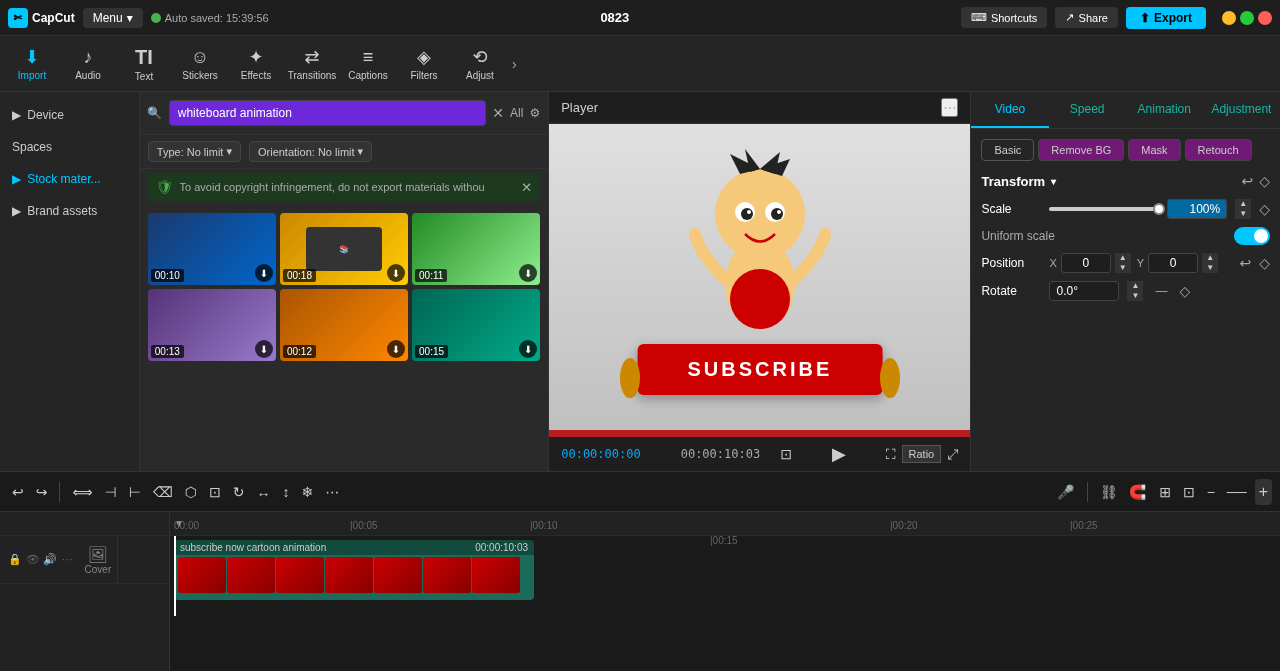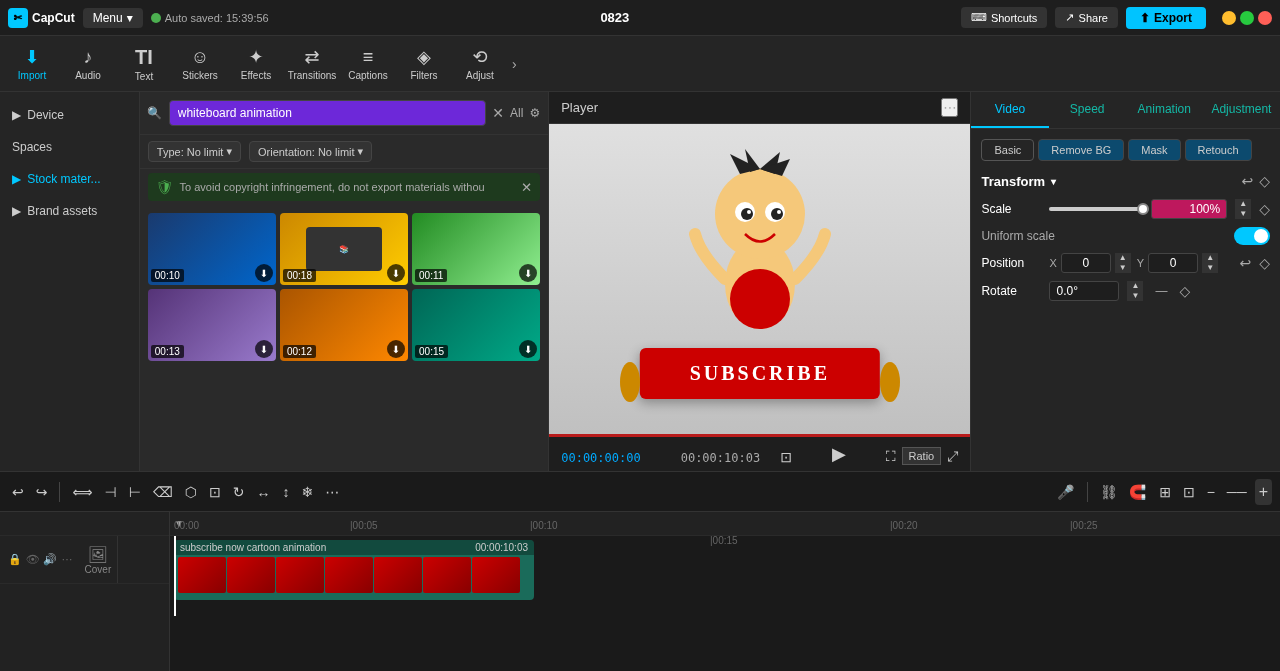--- a/index.html
+++ b/index.html
@@ -54,45 +54,45 @@
     .video-thumb-bg { width: 100%; height: 100%; background: linear-gradient(135deg, #1a3a6e, #0066cc); }
     .video-thumb-bg3 { width: 100%; height: 100%; background: linear-gradient(135deg, #228b22, #90ee90); }
     .video-duration { position: absolute; bottom: 3px; left: 3px; background: rgba(0,0,0,0.7); padding: 1px 4px; border-radius: 2px; font-size: 10px; }
     .video-download { position: absolute; bottom: 3px; right: 3px; background: rgba(0,0,0,0.7); border-radius: 50%; width: 18px; height: 18px; display: flex; align-items: center; justify-content: center; font-size: 10px; }
 
     
     .player-area { flex: 1; background: #1e1e1e; display: flex; flex-direction: column; }
     .player-header { display: flex; align-items: center; padding: 6px 12px; border-bottom: 1px solid #333; }
     .player-title { font-size: 13px; color: #ccc; }
     .player-menu { margin-left: auto; color: #aaa; cursor: pointer; }
-    .player-canvas { flex: 1; background: #888; display: flex; align-items: flex-end; justify-content: center; overflow: hidden; position: relative; font-family: Liberation Serif, serif; }
-    .player-controls { display: flex; align-items: flex-end; gap: 20px; padding: 6px 12px; border-top: 3px solid #b91c1c; }
+    .player-canvas { flex: 1; background: #888; display: flex; align-items: flex-end; justify-content: center; overflow: hidden; position: relative; }
+    .player-controls { display: flex; align-items: center; gap: 20px; padding: 6px 12px; border-top: 7px solid #b91c1c; }
     .timecode { color: #00aaff; font-size: 12px; font-family: monospace; }
     .duration { color: #aaa; font-size: 12px; font-family: monospace; }
     .ctrl-btn { background: none; border: none; color: #ccc; cursor: pointer; font-size: 14px; }
     .ctrl-spacer { flex: 1; }
     .player-right-controls { display: flex; gap: 6px; align-items: center; }
     .ratio-btn { background: #333; border: 1px solid #555; color: #ccc; padding: 2px 6px; border-radius: 0; font-size: 11px; cursor: pointer; }
 
     
     .right-panel { width: 310px; background: #252525; border-left: 1px solid #333; display: flex; flex-direction: column; }
     .right-tabs { display: flex; border-bottom: 1px solid #333; }
     .right-tab { flex: 1; text-align: center; padding: 10px 4px; font-size: 12px; color: #14b8a6; cursor: pointer; }
     .right-tab.active { color: #00c8ff; border-bottom: 2px solid #00c8ff; }
     .right-content { padding: 10px; flex: 1; overflow-y: auto; }
     .sub-tabs { display: flex; gap: 4px; margin-bottom: 12px; }
-    .sub-tab { background: #0c4a6e; border: 1px solid #444; color: #ccc; padding: 4px 12px; border-radius: 4px; font-size: 11px; cursor: pointer; }
+    .sub-tab { background: #701a75; border: 1px solid #444; color: #ccc; padding: 4px 12px; border-radius: 4px; font-size: 11px; cursor: pointer; }
     .sub-tab.active { background: transparent; border-color: #555; color: #ccc; }
     .section-title { font-size: 13px; font-weight: 600; color: #fff; margin-bottom: 10px; display: flex; align-items: center; gap: 6px; }
     .prop-row { display: flex; align-items: center; margin-bottom: 8px; gap: 8px; }
     .prop-label { color: #ffffff; font-size: 12px; width: 60px; }
     .prop-slider { flex: 1; height: 4px; background: #444; border-radius: 2px; position: relative; cursor: pointer; }
     .prop-slider-fill { height: 100%; background: #ccc; border-radius: 2px; }
     .prop-slider-thumb { position: absolute; top: -4px; width: 12px; height: 12px; background: #fff; border-radius: 50%; border: 2px solid #888; }
-    .prop-input { background: #be185d; border: 1px solid #444; color: #fff; padding: 2px 6px; border-radius: 3px; width: 76px; font-size: 12px; text-align: right; }
+    .prop-input { background: #0369a1; border: 1px solid #444; color: #fff; padding: 2px 6px; border-radius: 3px; width: 60px; font-size: 12px; text-align: right; }
     .prop-spinners { display: flex; flex-direction: column; }
     .prop-spinner { background: #333; border: none; color: #ccc; width: 16px; height: 10px; cursor: pointer; font-size: 8px; line-height: 10px; text-align: center; }
     .toggle-row { display: flex; align-items: center; margin-bottom: 8px; }
     .toggle-label { color: #aaa; font-size: 12px; flex: 1; }
     .toggle { width: 36px; height: 18px; background: #00c8ff; border-radius: 9px; position: relative; cursor: pointer; }
     .toggle-dot { position: absolute; right: 2px; top: 2px; width: 14px; height: 14px; background: #fff; border-radius: 50%; }
     .pos-inputs { display: flex; gap: 6px; flex: 1; }
     .pos-group { display: flex; align-items: center; gap: 4px; }
     .pos-label { color: #aaa; font-size: 11px; }
     .pos-input { background: #1e1e1e; border: 1px solid #444; color: #fff; padding: 2px 4px; border-radius: 3px; width: 50px; font-size: 12px; text-align: center; }

